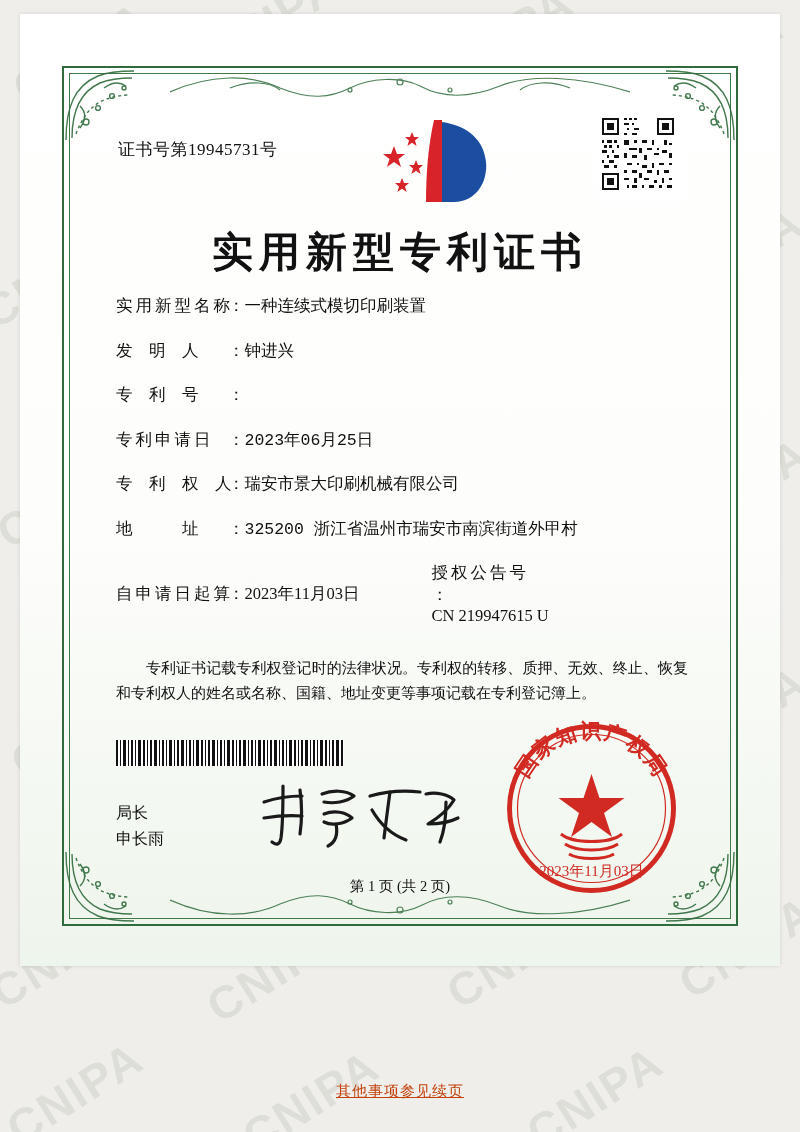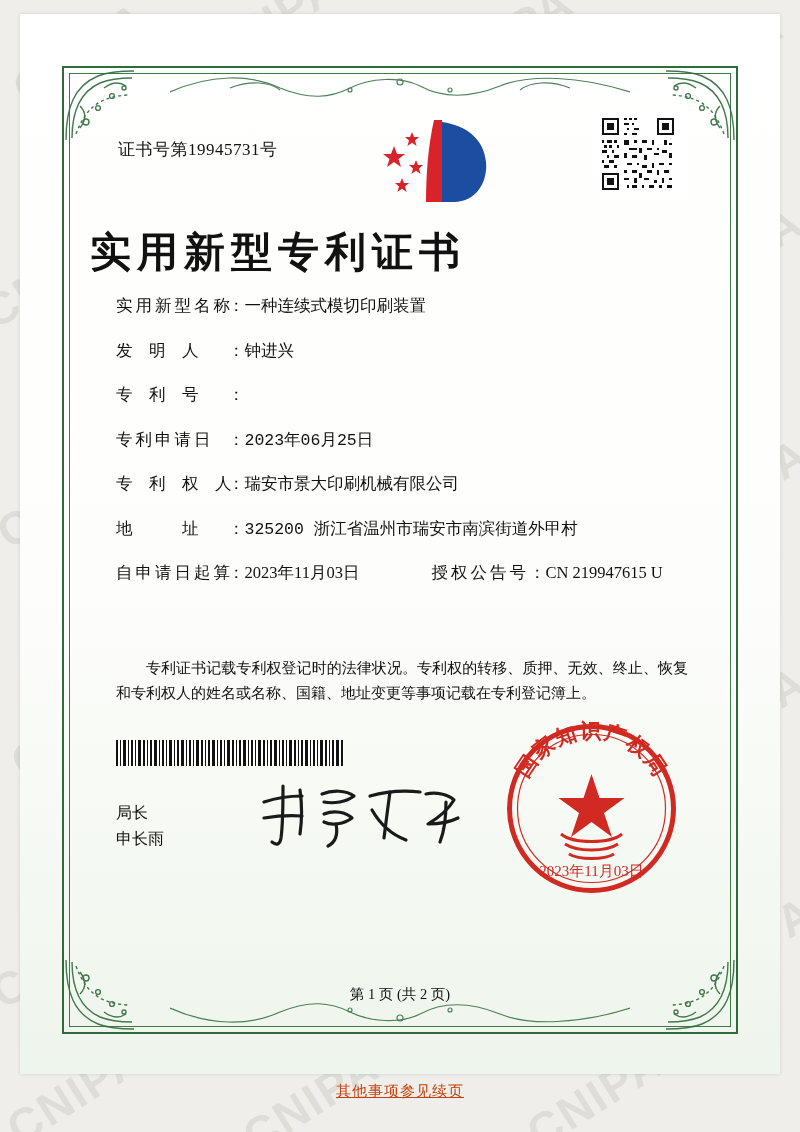--- a/index.html
+++ b/index.html
@@ -18,21 +18,21 @@
     font-weight:700;
     color:#d9d9d4;
     opacity:.75;
     letter-spacing:2px;
     transform:rotate(-32deg);
     white-space:nowrap;
   }
 
   
   .page{
-    position:absolute;left:20px;top:14px;width:760px;height:1060px;
+    position:absolute;left:20px;top:14px;width:760px;height:952px;
     background:linear-gradient(180deg,#ffffff 0%,#fdfdfb 55%,#eef5ec 100%);
     box-shadow:0 0 4px rgba(0,0,0,.12);
     z-index:1;
   }
 
   
   .border-outer{
     position:absolute;left:42px;top:52px;right:42px;bottom:40px;
     border:2px solid #2f6b3c;
   }
@@ -58,32 +58,32 @@
   .cert-no{
     position:absolute;left:28px;top:38px;
     font-size:17px;color:#111;letter-spacing:.5px;
   }
 
   .emblem{position:absolute;left:282px;top:16px;width:130px;height:92px;}
   .qr{position:absolute;right:24px;top:14px;width:80px;height:80px;background:#fff;padding:4px;}
   .qr svg{display:block;}
 
   .title{
-    position:absolute;left:0;right:0;top:125px;text-align:left;
+    position:absolute;left:0;right:0;top:125px;text-align:center;
     font-size:41px;font-weight:700;letter-spacing:6px;color:#111;
     font-family:"DejaVu Serif","Liberation Serif",serif;
   }
 
   .fields{position:absolute;left:26px;right:20px;top:195px;}
   .frow{display:flex;align-items:center;margin-bottom:22.5px;font-size:16.5px;color:#111;}
   .flabel{width:112px;flex:0 0 112px;letter-spacing:0;white-space:nowrap;}
   .flabel.sp3{letter-spacing:3px;}
   .fcolon{flex:0 0 14px;}
   .fvalue{flex:1;font-family:Liberation Mono, monospace;}
-  .frow .inline2{display:flex;align-items:baseline;margin-left:72px;}
+  .frow .inline2{display:flex;align-items:baseline;margin-left:72px;flex-direction:column;}
   .inline2 .flabel{width:auto;flex:0 0 auto;letter-spacing:3px;}
 
   .para{
     position:absolute;left:26px;right:22px;
     font-size:15px;line-height:25px;color:#111;text-align:justify;
     text-indent:2em;
   }
   .p1{top:465px;}
   .p2{top:556px;}
 

